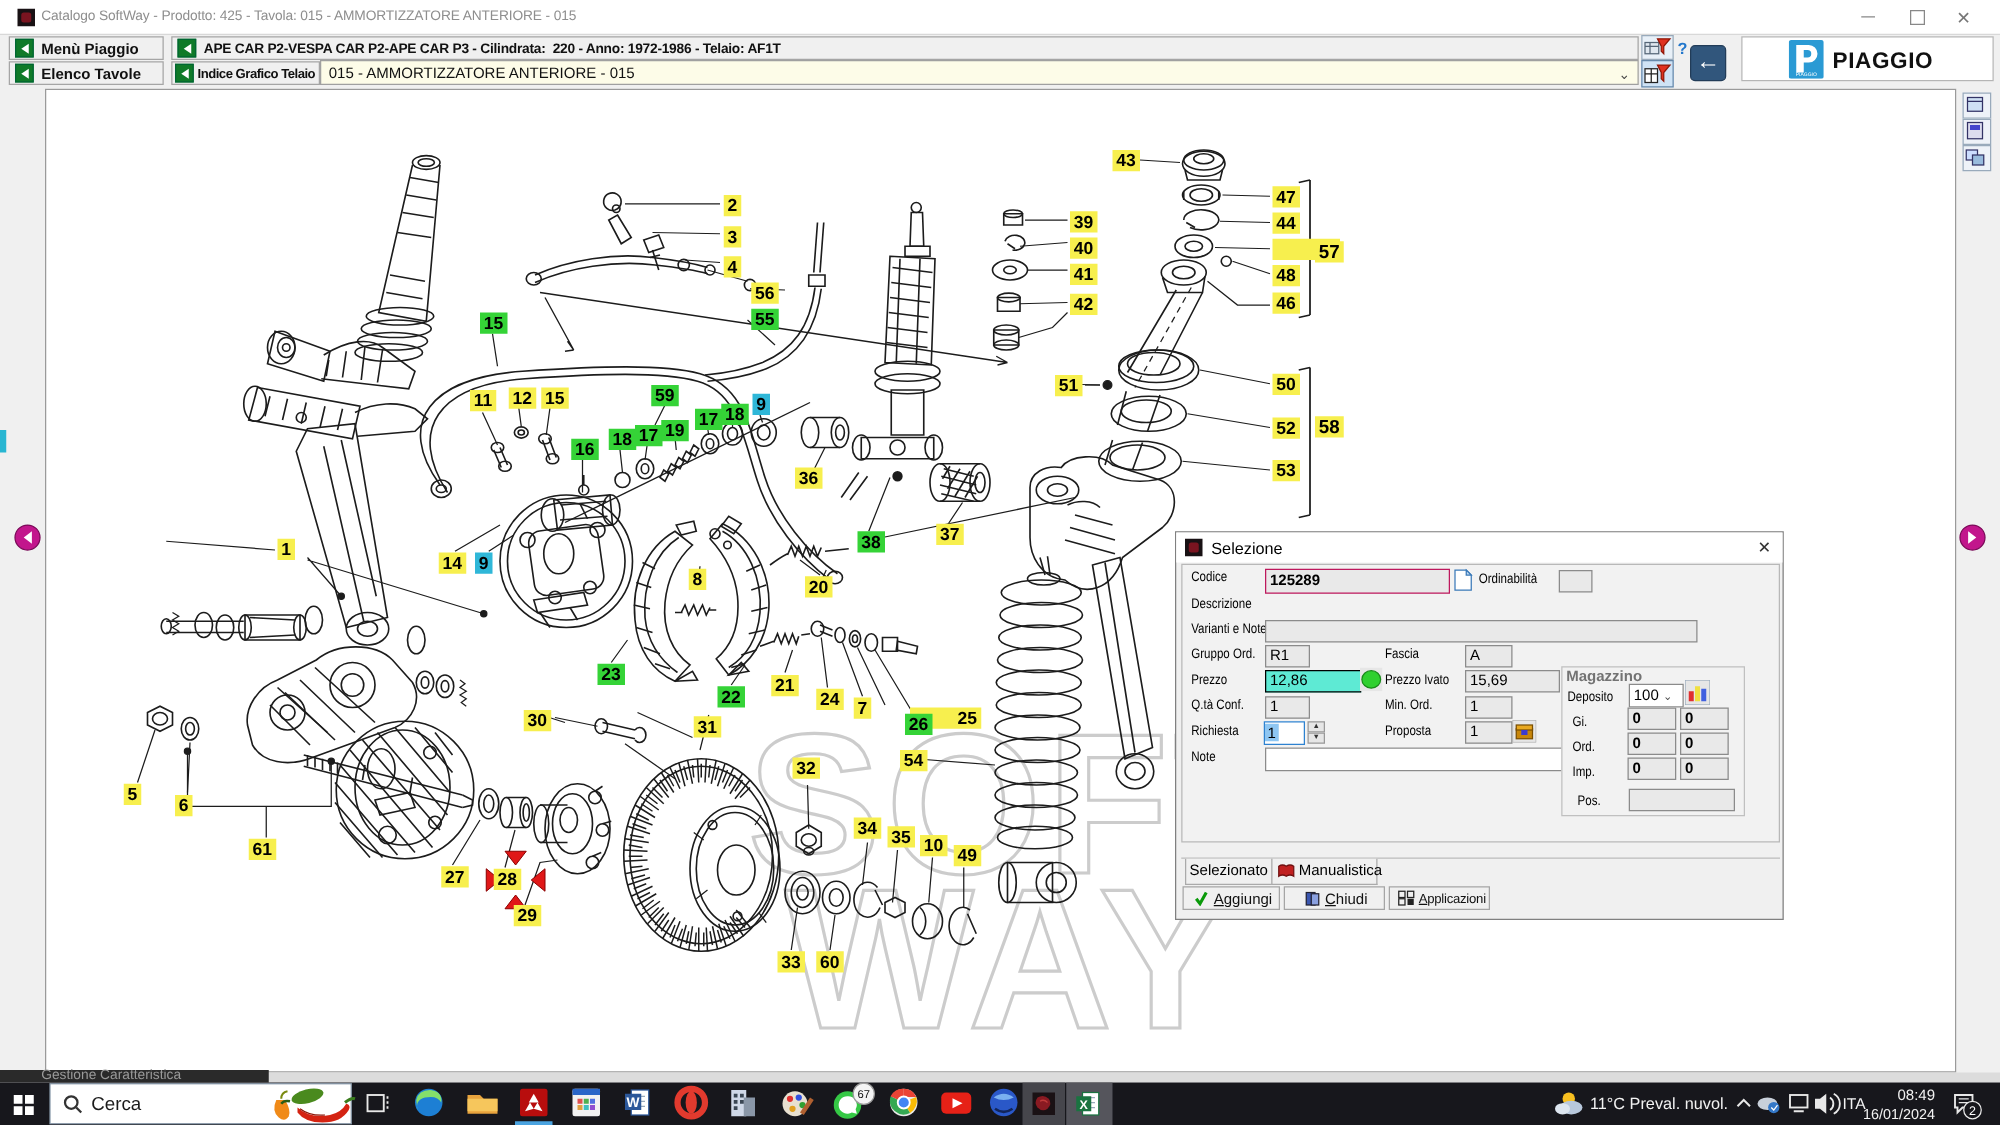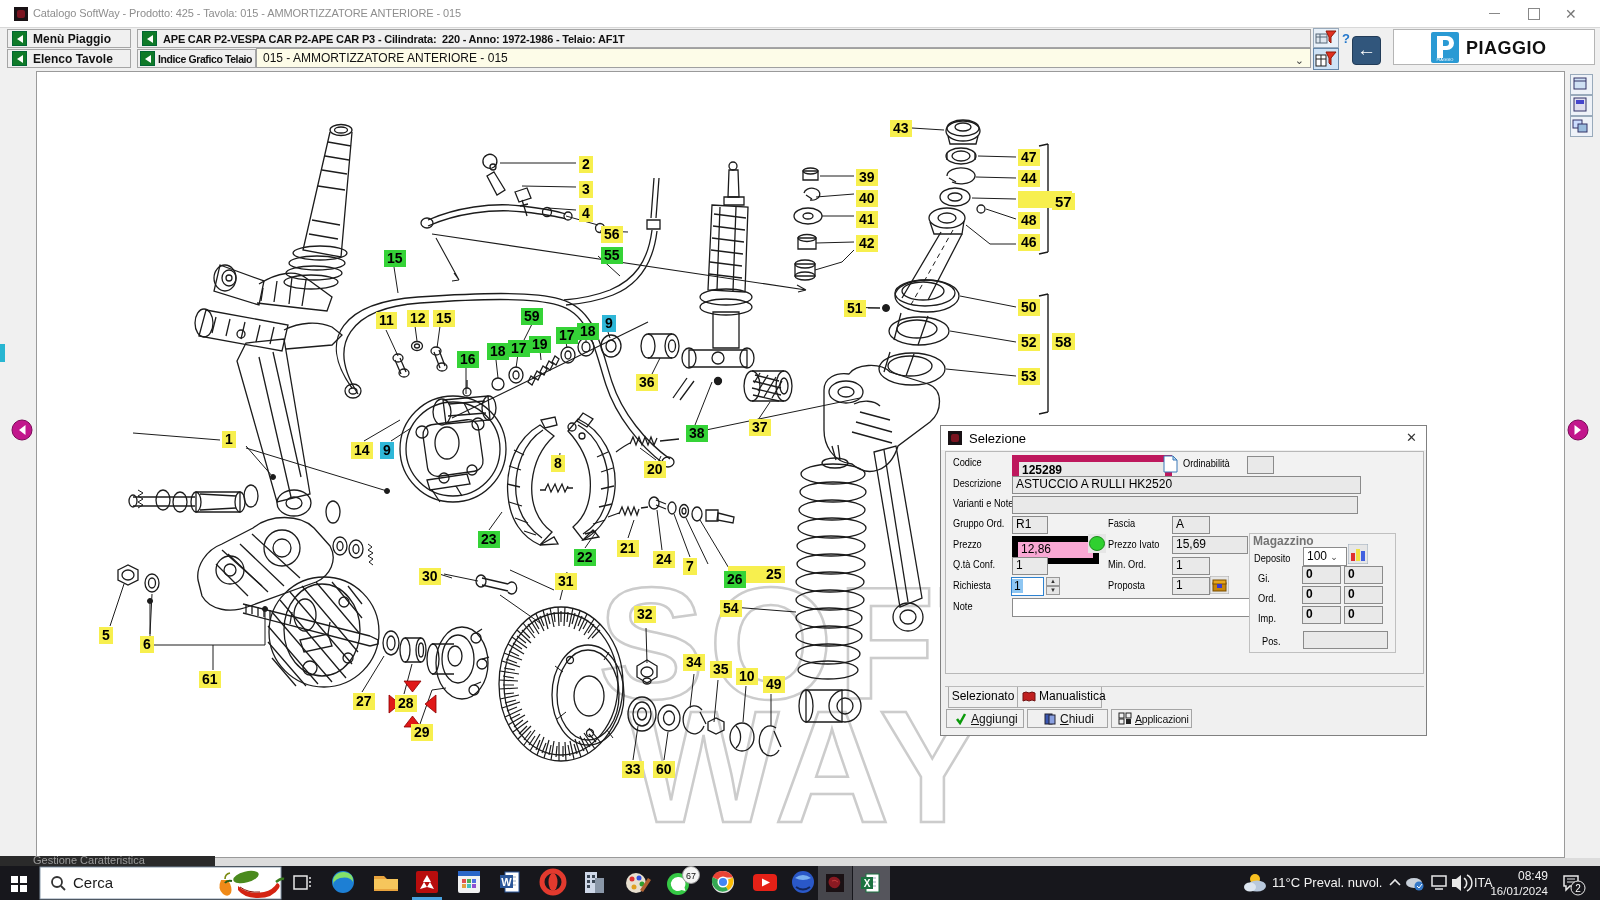--- a/index.html
+++ b/index.html
@@ -518,41 +518,40 @@
     <div class="abs" style="left:7px;top:5px;width:14px;height:14px;background:#181114;">
         <div class="abs" style="left:3px;top:3px;width:8px;height:8px;background:#7a1420;border-radius:2px;"></div>
       </div>
     <div class="abs" style="left:28px;top:5px;font-size:13px;color:#000;">Selezione</div>
     <div class="abs" style="left:465px;top:4px;font-size:13px;color:#333;">✕</div>
   </div>
 
   <div class="abs" style="left:4px;top:25px;width:477px;height:221px;background:#f2f2f2;border:1px solid #b8b8b8;"></div>
 
   <div class="abs dl" style="left:12px;top:30px;">Codice</div>
-  <div class="abs" style="left:71px;top:29px;width:143px;height:18px;background:#e9e9e9;border:7px solid #be185d;font-size:12px;font-weight:bold;line-height:17px;padding-left:3px;">125289</div>
+  <div class="abs" style="left:71px;top:29px;width:143px;height:18px;background:#e9e9e9;border:1px solid #be185d;font-size:12px;font-weight:bold;line-height:17px;padding-left:3px;">125289</div>
   <svg class="abs" style="left:221px;top:29px;" width="17" height="18">
       <path d="M2 1 h9 l4 4 v12 h-13 Z" fill="#fff" stroke="#3a79b8"></path>
       <path d="M11 1 v4 h4 Z" fill="#bcd8f0" stroke="#3a79b8"></path>
     </svg>
   <div class="abs dl" style="left:242px;top:31px;">Ordinabilità</div>
   <div class="abs" style="left:306px;top:30px;width:25px;height:16px;background:#e9e9e9;border:1px solid #8b8b8b;"></div>
 
   <div class="abs dl" style="left:12px;top:51px;">Descrizione</div>
-  <div class="abs" style="left:71px;top:50px;width:344px;height:16px;background:#e9e9e9;border:1px solid #8b8b8b;font-size:12px;line-height:15px;padding-left:3px;">ASTUCCIO A RULLI HK2520</div>
 
   <div class="abs dl" style="left:12px;top:71px;">Varianti e Note</div>
   <div class="abs" style="left:71px;top:70px;width:344px;height:16px;background:#e9e9e9;border:1px solid #8b8b8b;"></div>
 
   <div class="abs dl" style="left:12px;top:91px;">Gruppo Ord.</div>
   <div class="abs" style="left:71px;top:90px;width:31px;height:16px;background:#e9e9e9;border:1px solid #8b8b8b;font-size:12px;line-height:15px;padding-left:3px;">R1</div>
   <div class="abs dl" style="left:167px;top:91px;">Fascia</div>
   <div class="abs" style="left:231px;top:90px;width:33px;height:16px;background:#e9e9e9;border:1px solid #8b8b8b;font-size:12px;line-height:15px;padding-left:3px;">A</div>
 
   <div class="abs dl" style="left:12px;top:112px;">Prezzo</div>
-  <div class="abs" style="left:71px;top:110px;width:72px;height:16px;background:#f9a8d4;border:6px solid #000000;font-size:12px;line-height:15px;padding-left:3px;">12,86</div>
+  <div class="abs" style="left:71px;top:110px;width:72px;height:16px;background:#5eead4;border:1px solid #000000;font-size:12px;line-height:15px;padding-left:3px;">12,86</div>
   <svg class="abs" style="left:147px;top:108px;" width="18" height="19">
       <rect x="0" y="0" width="18" height="19" fill="#e6e6e6"></rect>
       <ellipse cx="9" cy="9.5" rx="7.5" ry="7" fill="#2fd02f" stroke="#1a8a1a"></ellipse>
     </svg>
   <div class="abs dl" style="left:167px;top:112px;">Prezzo Ivato</div>
   <div class="abs" style="left:231px;top:110px;width:71px;height:16px;background:#e9e9e9;border:1px solid #8b8b8b;font-size:12px;line-height:15px;padding-left:3px;">15,69</div>
 
   <div class="abs dl" style="left:12px;top:132px;">Q.tà Conf.</div>
   <div class="abs" style="left:71px;top:131px;width:31px;height:16px;background:#e9e9e9;border:1px solid #8b8b8b;font-size:12px;line-height:15px;padding-left:3px;">1</div>
   <div class="abs dl" style="left:167px;top:132px;">Min. Ord.</div>

